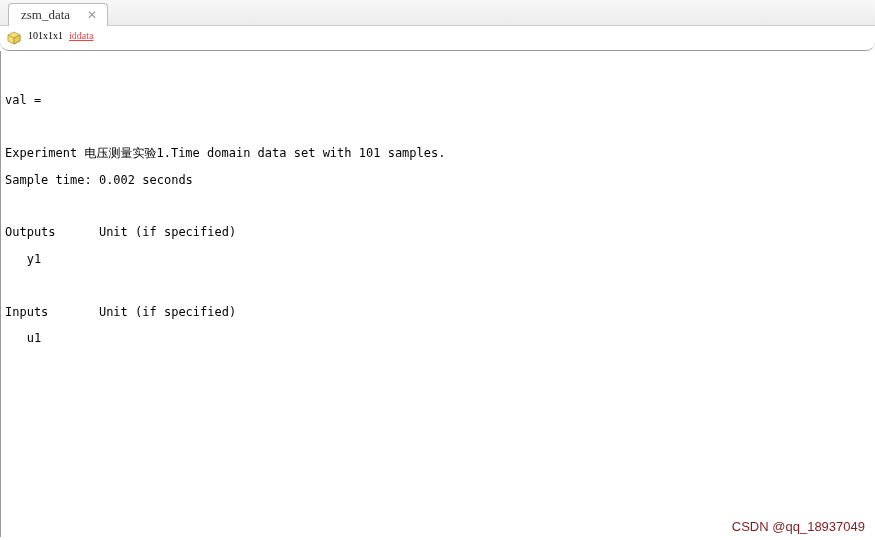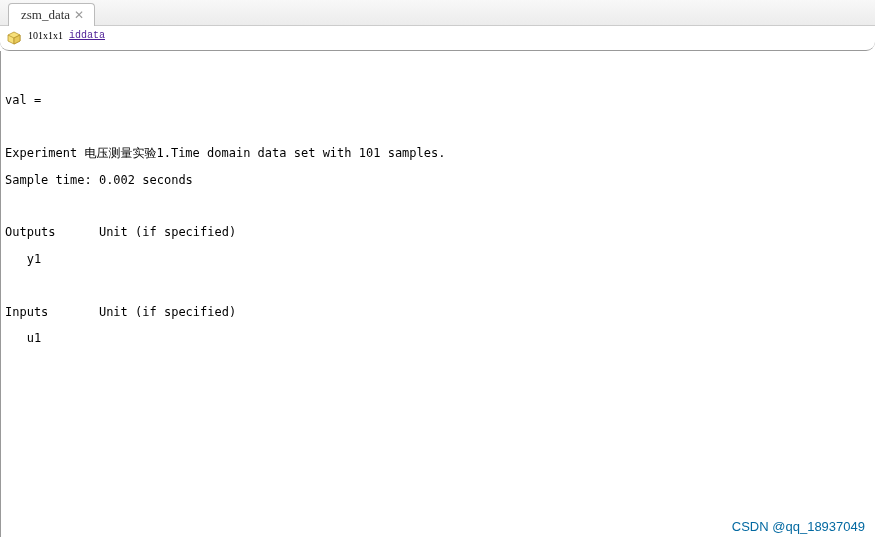--- a/index.html
+++ b/index.html
@@ -26,21 +26,21 @@
     }
     .tab {
       background: #fff;
       border: 1px solid #bbb;
       border-bottom: none;
       border-top-left-radius: 4px;
       border-top-right-radius: 4px;
       padding: 3px 10px 3px 12px;
       display: flex;
       align-items: center;
-      gap: 4px;
+      gap: 17px;
       font-size: 13px;
       position: relative;
       top: 1px;
       color: #333;
     }
     .tab-close {
       color: #999;
       font-size: 12px;
       cursor: pointer;
       line-height: 1;
@@ -56,40 +56,39 @@
     }
     .cube-icon {
       width: 16px;
       height: 16px;
       display: inline-block;
     }
     .dims {
       color: #000;
     }
     .link {
-      color: #4c1d95;
+      color: #ef4444;
       text-decoration: underline;
       cursor: pointer;
-      font-family: Liberation Mono, monospace;
     }
     .content {
       padding: 10px 4px;
       font-family: "SimSun", "NSimSun", monospace;
       font-size: 12px;
       line-height: 2.2;
       white-space: pre;
       color: #000;
       border-left: 1px solid #999;
       height: calc(100% - 54px);
     }
     .watermark {
       position: absolute;
       bottom: 6px;
       right: 10px;
-      color: #0369a1;
+      color: #7f1d1d;
       font-size: 13px;
       font-family: Arial, sans-serif;
     }
   </style>
 </head>
 <body>
 
 <div class="tab-bar">
   <div class="tab">
     <span>zsm_data</span>

